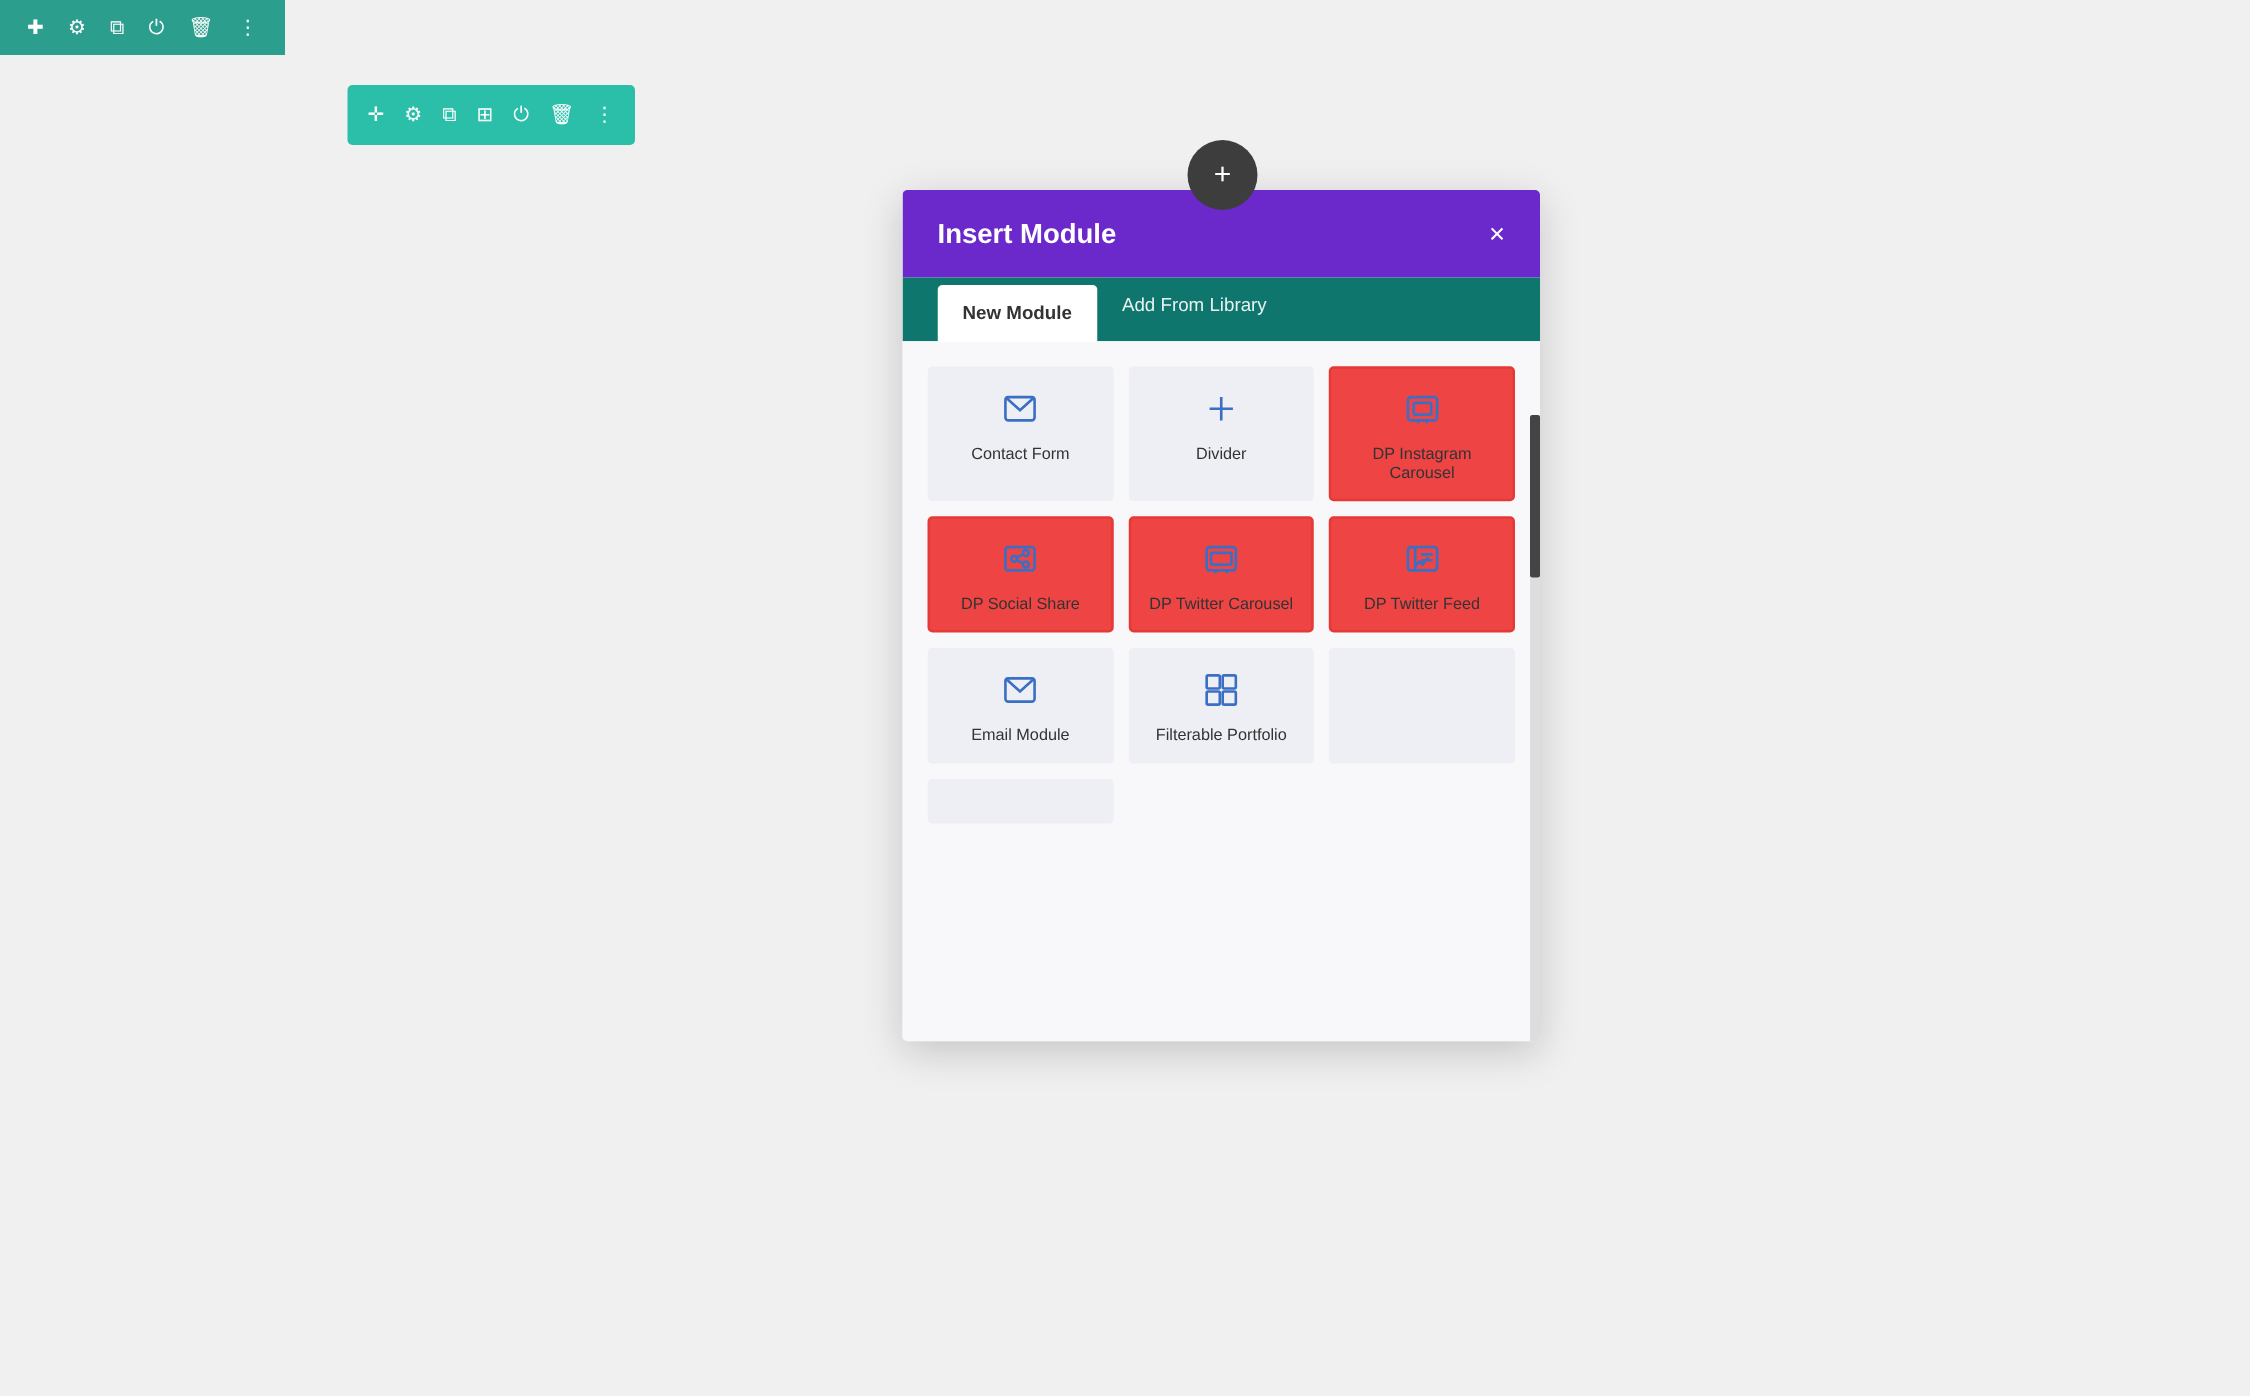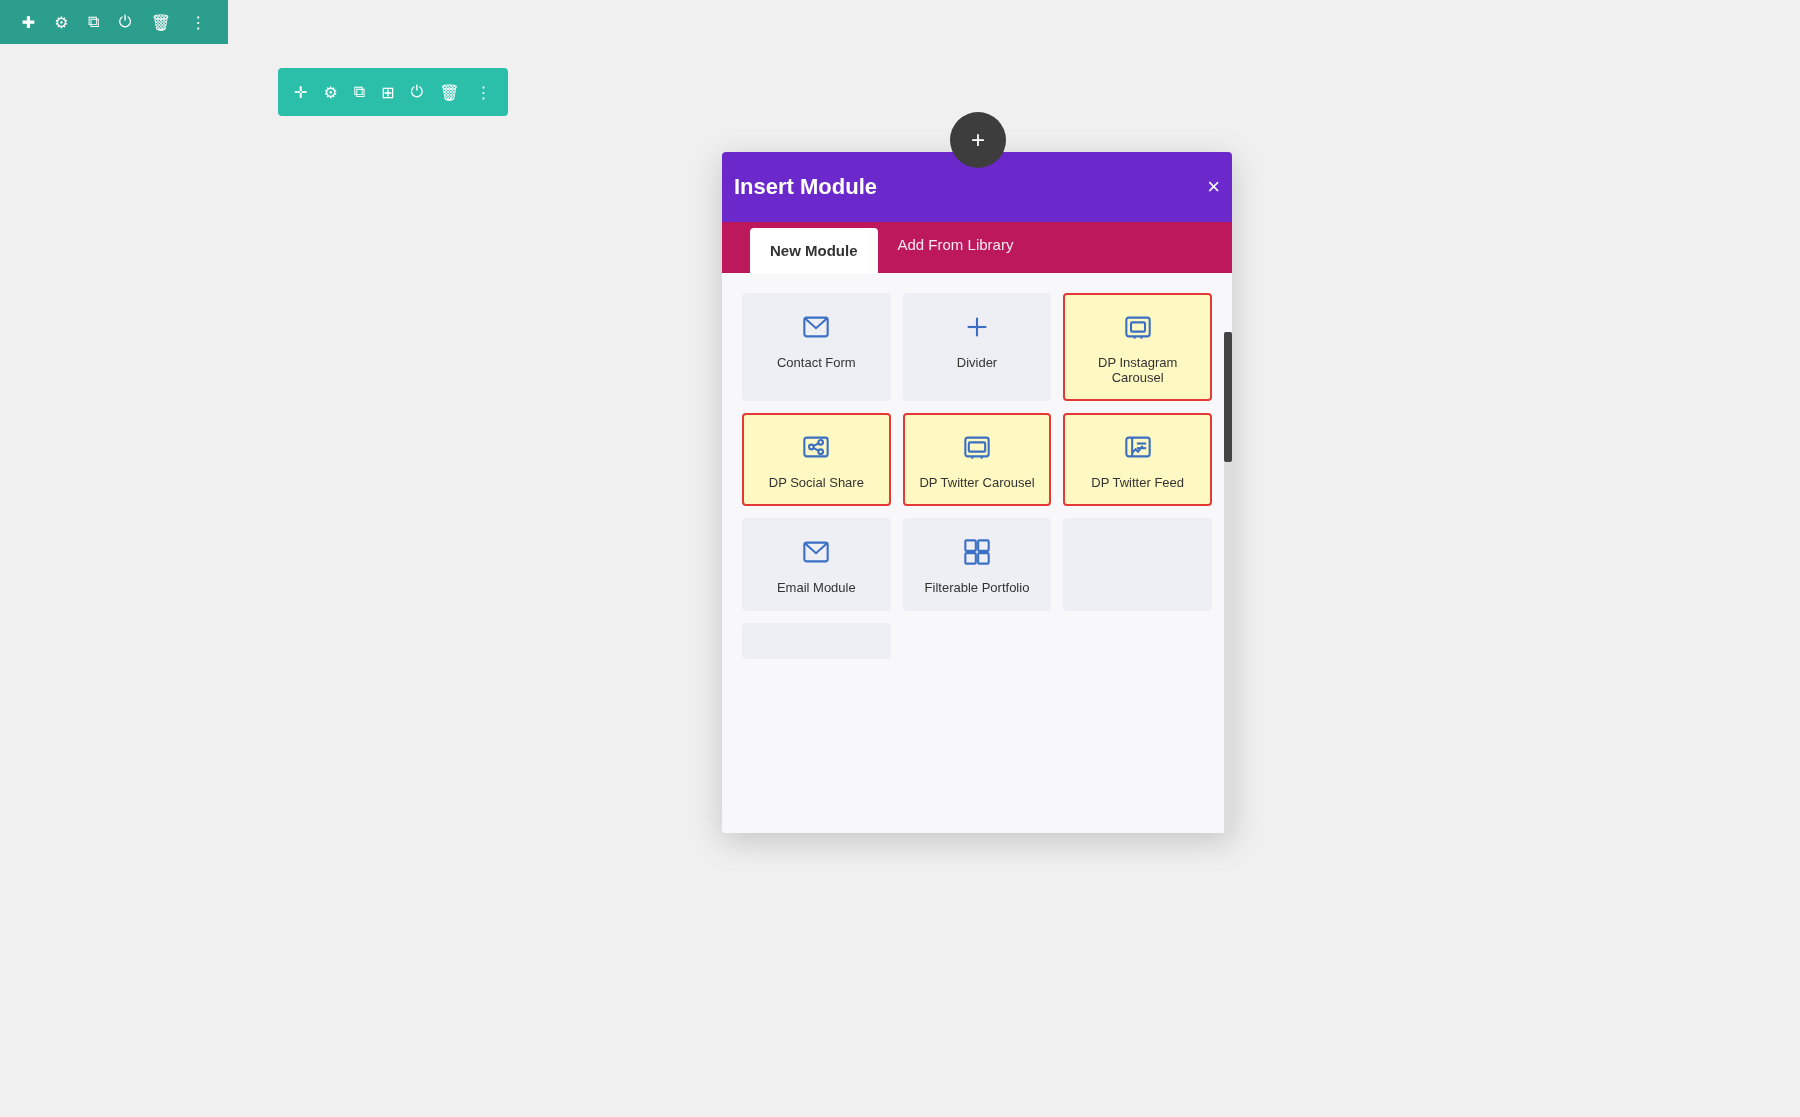--- a/index.html
+++ b/index.html
@@ -77,40 +77,40 @@
       width: 510px;
       background: white;
       border-radius: 4px;
       box-shadow: 0 8px 32px rgba(0,0,0,0.18);
       overflow: hidden;
     }
 
     
     .modal-header {
       background: #6b29cc;
-      padding: 22px 12px;
+      padding: 22px 28px;
       display: flex;
       align-items: center;
       justify-content: space-between;
     }
     .modal-header-title {
       color: white;
       font-size: 22px;
       font-weight: 600;
     }
     .modal-close {
       color: white;
       font-size: 22px;
       cursor: pointer;
       line-height: 1;
     }
 
     
     .modal-tabs {
-      background: #be185d;
+      background: #0f766e;
       display: flex;
       padding: 0 28px;
     }
     .modal-tab {
       padding: 14px 20px;
       color: rgba(255,255,255,0.7);
       font-size: 15px;
       font-weight: 500;
       cursor: pointer;
       border-bottom: 3px solid transparent;
@@ -148,21 +148,21 @@
       display: flex;
       flex-direction: column;
       align-items: center;
       gap: 8px;
       cursor: pointer;
       border: 2px solid transparent;
       transition: border-color 0.15s;
     }
     .module-item.highlighted {
       border: 2px solid #e53935;
-      background: #fef9c3;
+      background: #ef4444;
     }
     .module-icon {
       font-size: 22px;
       color: #3a6fc4;
     }
     .module-label {
       font-size: 13px;
       color: #333;
       text-align: center;
       font-weight: 500;

